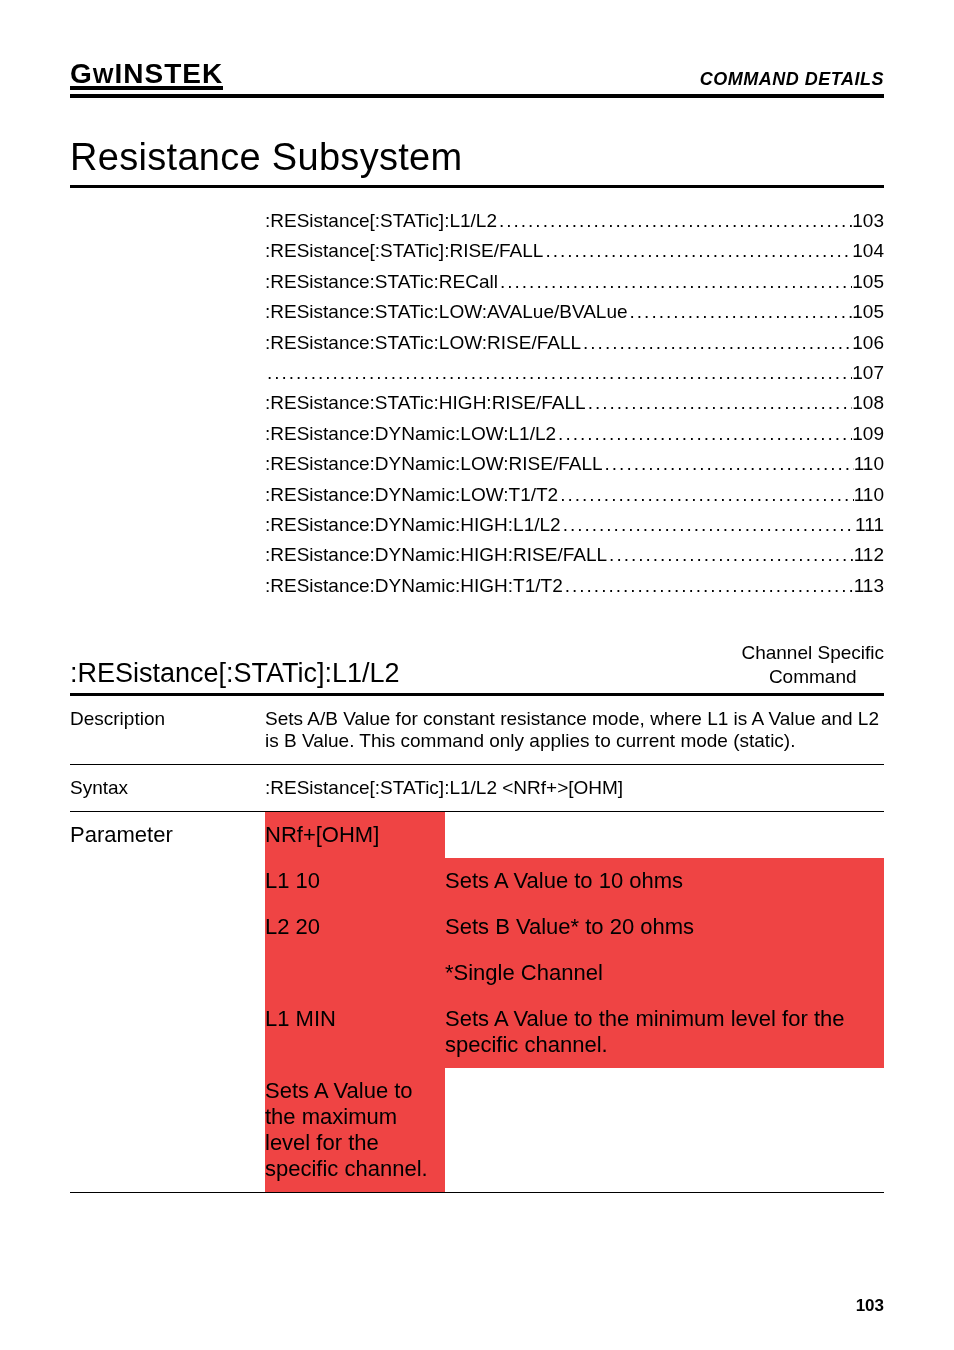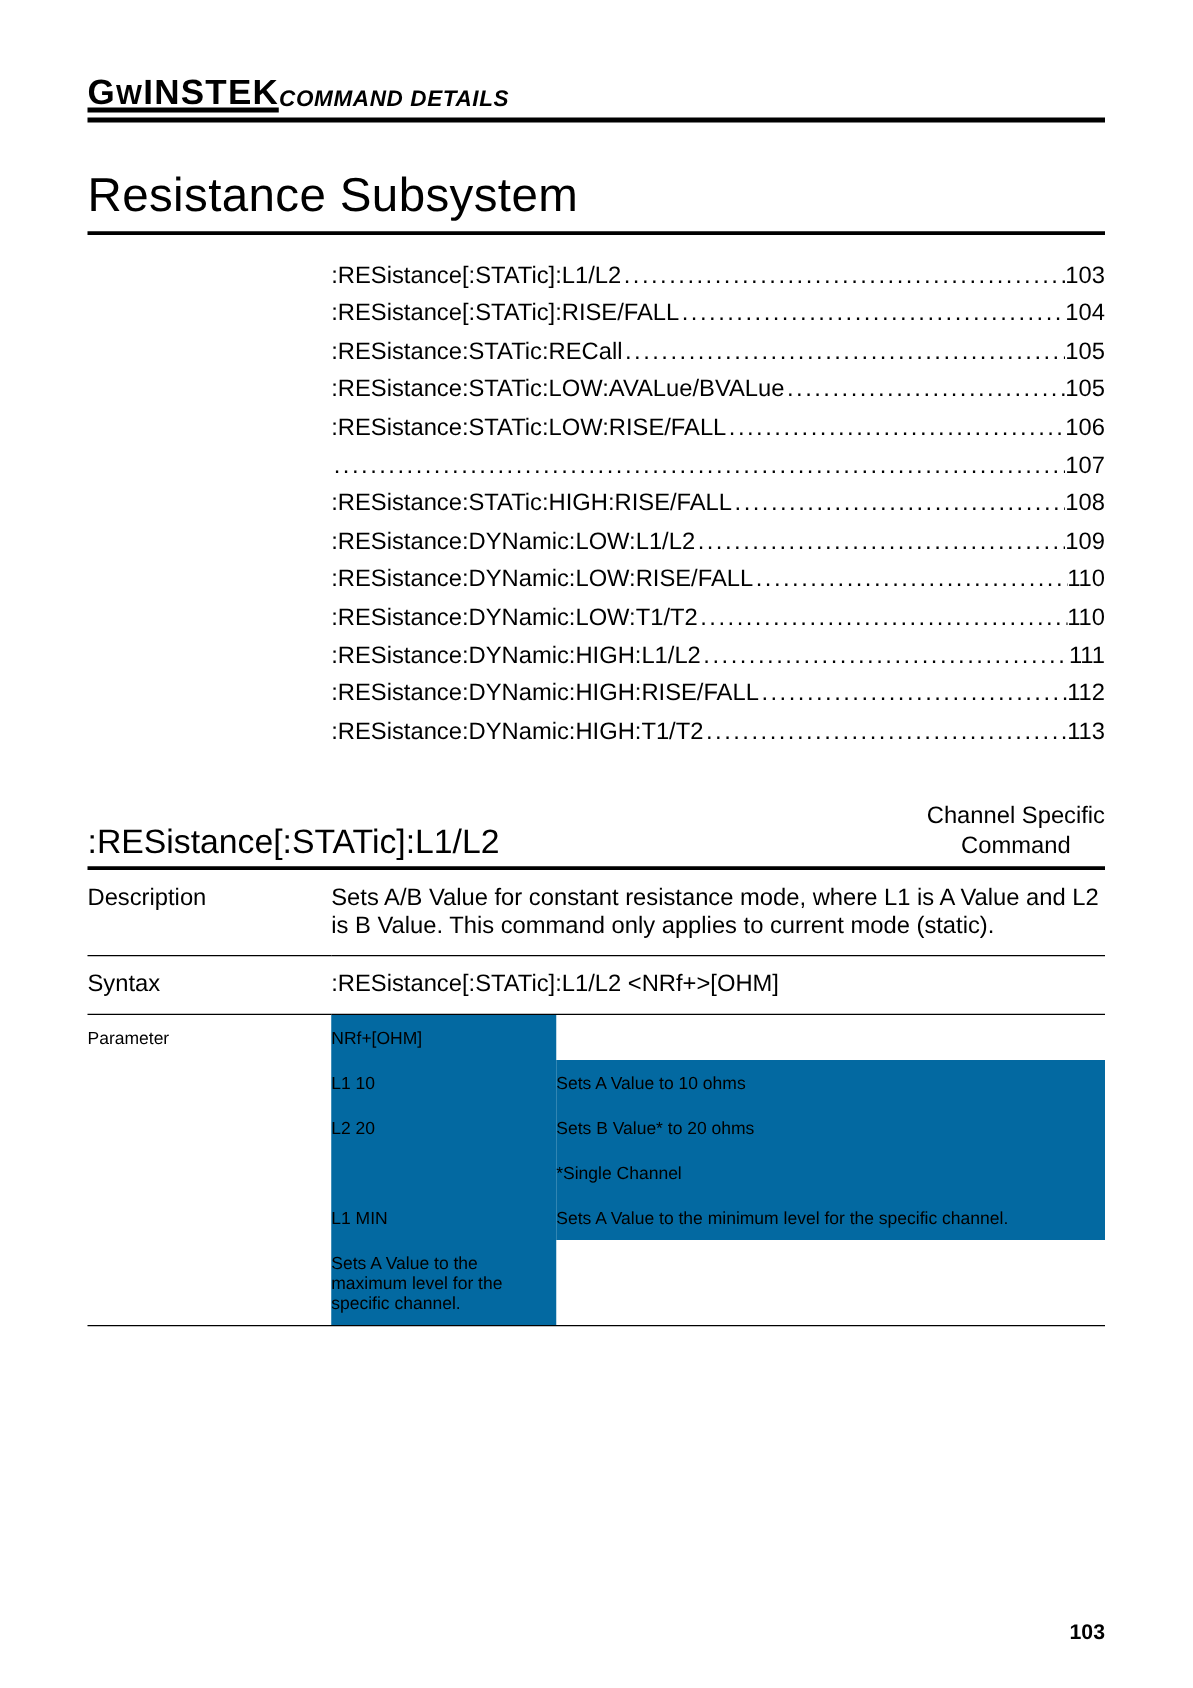--- a/index.html
+++ b/index.html
@@ -11,21 +11,21 @@
     background: #ffffff;
     font-family: Arial, Helvetica, sans-serif;
     color: #000;
     position: relative;
   }
   .page {
     padding: 58px 70px 40px 70px;
   }
   .header-row {
     display: flex;
-    justify-content: flex-start;
+    justify-content: space-between;
     align-items: flex-end;
     border-bottom: 4px solid #000;
     padding-bottom: 4px;
     margin-bottom: 38px;
   }
   .logo {
     font-weight: 900;
     font-size: 28px;
     letter-spacing: 1px;
     font-family: Arial, sans-serif;
@@ -97,32 +97,32 @@
   }
   .desc-table td {
     vertical-align: top;
     padding: 12px 0 12px 0;
   }
   .desc-table tr.b-bottom td { border-bottom: 1px solid #000; }
   .col-label { width: 195px; }
   .param-grid {
     display: grid;
     grid-template-columns: 195px 180px auto;
-    font-size: 14px;
+    font-size: 22px;
     border-bottom: 1px solid #000;
   }
   .param-grid > div {
     padding: 10px 6px 10px 0;
   }
   .param-label-cell {
     grid-row: 1 / span 6;
     padding-top: 10px;
   }
   .shade {
-    background: #0369a1;
+    background: #ef4444;
   }
   .page-num {
     position: absolute;
     bottom: 34px;
     right: 70px;
     font-size: 17px;
     font-weight: 700;
   }
 </style>
 </head>

